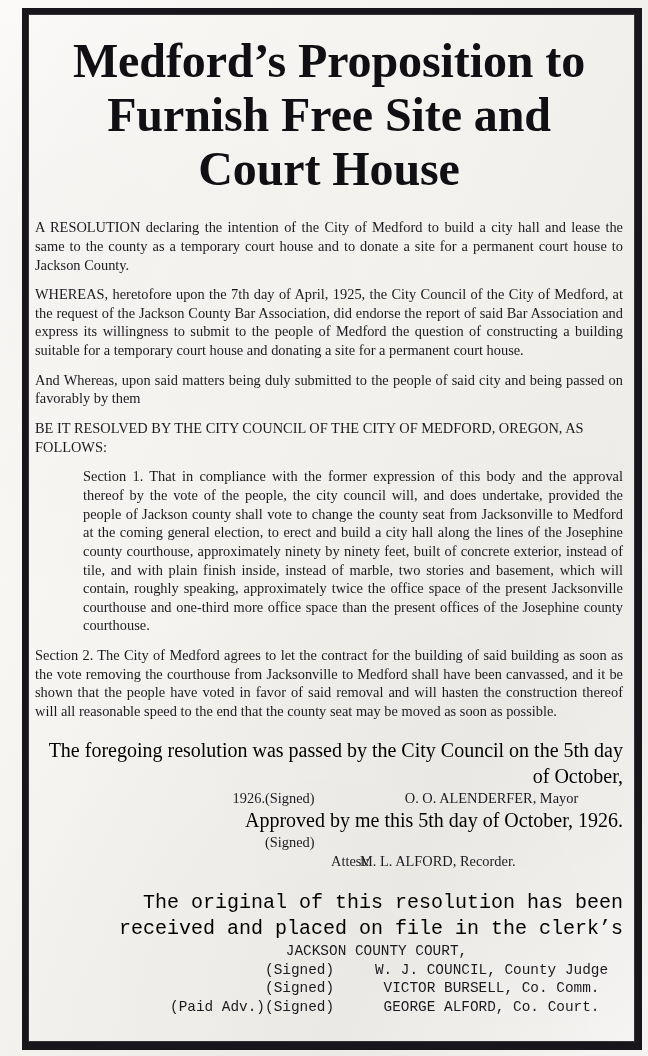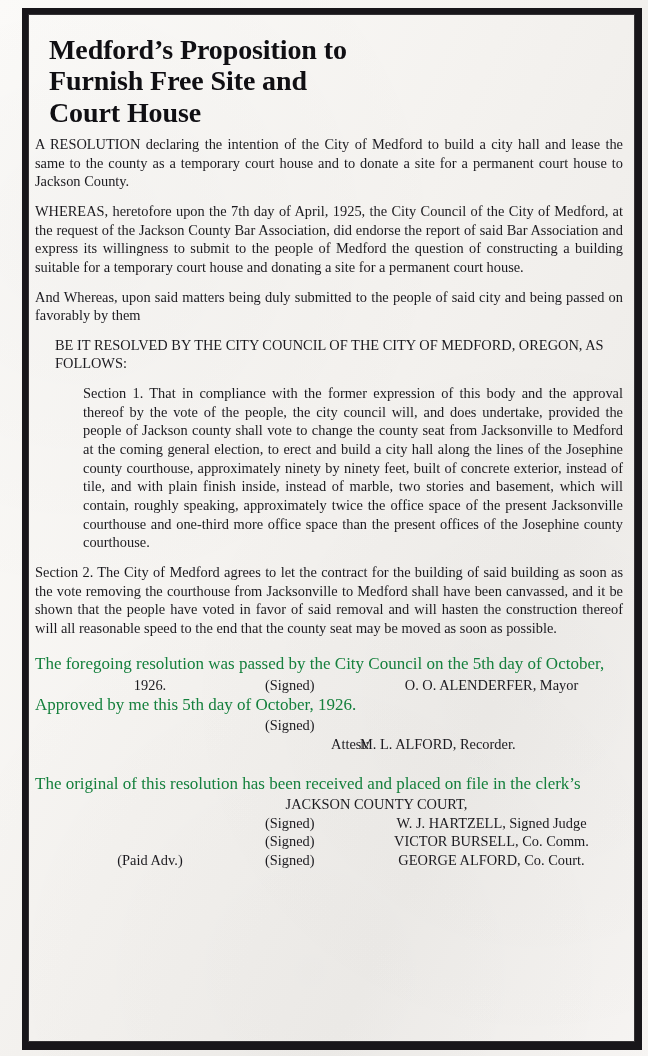--- a/index.html
+++ b/index.html
@@ -63,24 +63,24 @@
     left: 35px;
     top: 24px;
     width: 588px;
     height: 1012px;
     box-sizing: border-box;
     color: #16151a;
   }
 
   
   .headline {
-    text-align: left;
+    text-align: center;
     font-family: "Liberation Serif", "DejaVu Serif", serif;
     font-weight: bold;
-    font-size: 28px;
+    font-size: 48px;
     line-height: 1.12;
     letter-spacing: -0.1px;
     margin: 10px 0 0 0;
     padding: 0 14px;
     color: #100f13;
   }
 
   
   .para {
     font-size: 14.4px;
@@ -88,75 +88,75 @@
     text-align: justify;
     text-justify: inter-word;
     margin: 0;
     padding: 0;
     color: #1b1a1f;
     -webkit-hyphens: none;
     hyphens: none;
   }
   .para + .para { margin-top: 11px; }
 
-  .p-res     { margin-top: 7px; }
+  .p-res     { margin-top: 23px; }
   .p-whereas { margin-top: 13px; }
   .p-andwhereas { margin-top: 13px; }
-  .p-beit    { margin-top: 13px; text-align: left; margin-left: 20px; }
+  .p-beit    { margin-top: 13px; text-align: left; }
   .p-sec1    { margin-top: 14px; margin-left: 48px; }
   .p-sec2    { margin-top: 13px; }
   .p-sec3    { margin-top: 13px; }
   .p-sec4    { margin-top: 13px; }
 
   .faded { color: #53515a; }
 
   
   .sigblock { margin-top: 16px; }
 
   .sigline {
     display: flex;
     font-size: 14.4px;
     line-height: 1.30;
     color: #1b1a1f;
     white-space: nowrap;
   }
   .sig-lead {
     width: 230px;
     flex: 0 0 230px;
-    text-align: center;
+    text-align: right;
   }
   .sig-signed {
     width: 95px;
     flex: 0 0 95px;
     text-align: left;
   }
   .sig-name {
     flex: 1 1 auto;
     text-align: center;
   }
 
   .fullline {
-    font-size: 17px;
+    font-size: 20px;
     line-height: 1.30;
-    color: #15803d;
-    text-align: left;
+    color: #000000;
+    text-align: right;
   }
 
   .attestline {
     display: flex;
     font-size: 14.4px;
     line-height: 1.30;
     color: #1b1a1f;
     white-space: nowrap;
   }
   .attest-lead { width: 296px; flex: 0 0 296px; }
   .attest-label { width: 29px; flex: 0 0 29px; }
   .attest-name { flex: 1 1 auto; }
 
-  .blk-final { margin-top: 19px; }
+  .blk-final { margin-top: 19px; font-family: Liberation Mono, monospace; }
 </style>
 </head>
 <body>
 
 <div class="scan">
 
   <div class="frame"></div>
 
   <div class="content">
 
@@ -210,21 +210,21 @@
       <div class="fullline">The original of this resolution has been received and placed on file  in  the clerk’s</div>
 
       <div class="sigline">
         <span class="sig-signed"></span>
         <span class="sig-name">JACKSON COUNTY COURT,</span>
       </div>
 
       <div class="sigline">
         <span class="sig-lead"></span>
         <span class="sig-signed">(Signed)</span>
-        <span class="sig-name">W. J. HARTZELL, Signed Judge</span>
+        <span class="sig-name">W. J. COUNCIL, County Judge</span>
       </div>
 
       <div class="sigline">
         <span class="sig-lead"></span>
         <span class="sig-signed">(Signed)</span>
         <span class="sig-name">VICTOR BURSELL, Co. Comm.</span>
       </div>
 
       <div class="sigline">
         <span class="sig-lead">(Paid Adv.)</span>

